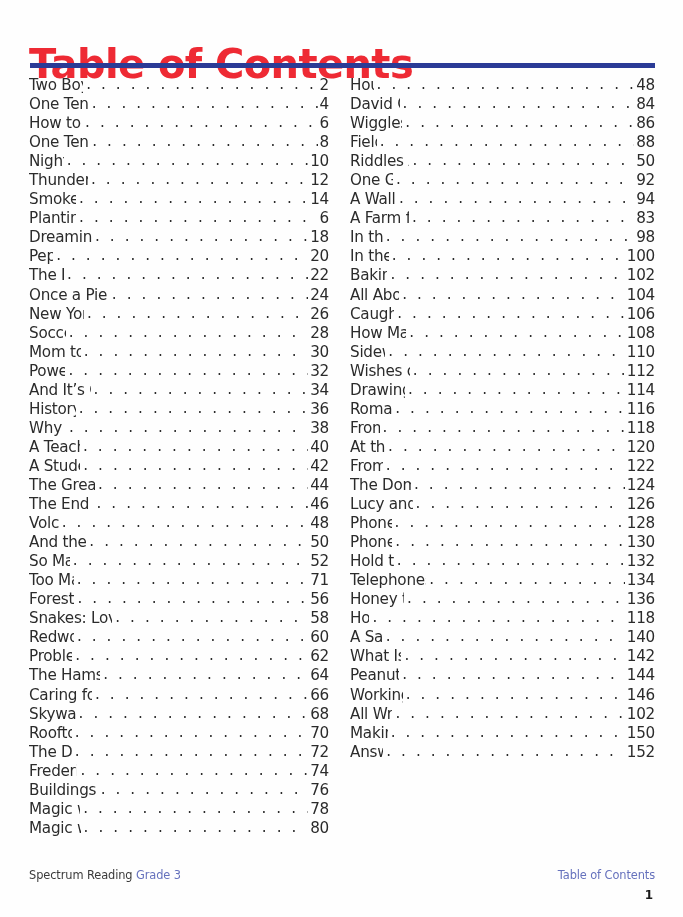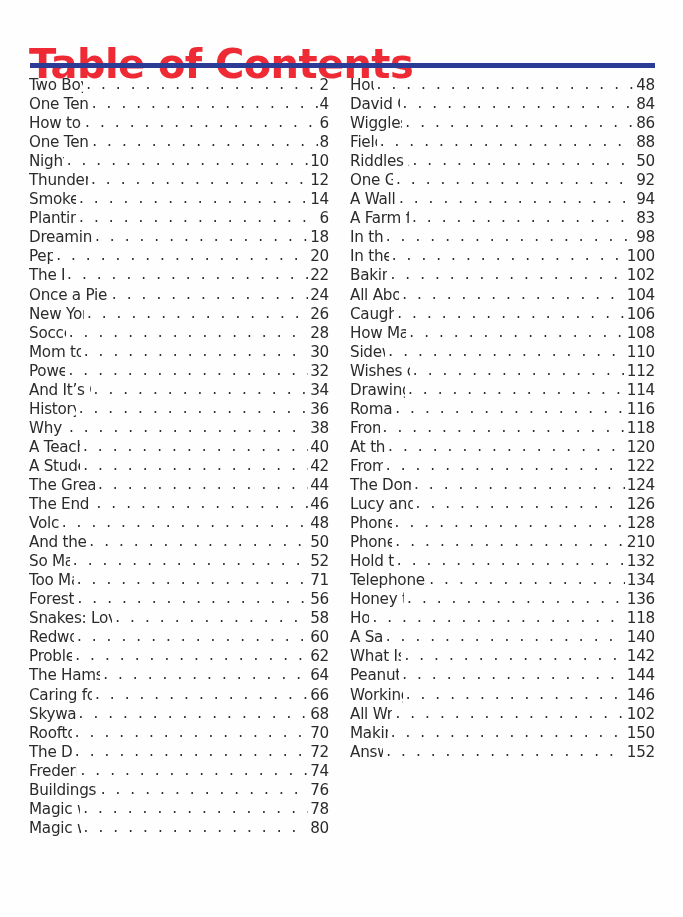--- a/index.html
+++ b/index.html
@@ -471,21 +471,21 @@
           <span class="toc-page">126</span>
         </div>
         <div class="toc-entry">
           <span class="toc-title">Phone Troubles</span>
           <span class="toc-leader"></span>
           <span class="toc-page">128</span>
         </div>
         <div class="toc-entry">
           <span class="toc-title">Phone Manners</span>
           <span class="toc-leader"></span>
-          <span class="toc-page">210</span>
+          <span class="toc-page">130</span>
         </div>
         <div class="toc-entry">
           <span class="toc-title">Hold the Phone!</span>
           <span class="toc-leader"></span>
           <span class="toc-page">132</span>
         </div>
         <div class="toc-entry">
           <span class="toc-title">Telephones: How Do They Work?</span>
           <span class="toc-leader"></span>
           <span class="toc-page">134</span>
@@ -531,14 +531,21 @@
           <span class="toc-page">150</span>
         </div>
         <div class="toc-entry">
           <span class="toc-title">Answer Key</span>
           <span class="toc-leader"></span>
           <span class="toc-page">152</span>
         </div>
       </div>
   </div>
 
+  <div class="footer">
+    <div class="footer-left">
+      <span>Spectrum Reading</span><span> </span><span class="grade">Grade 3</span>
+    </div>
+    <div class="footer-right">Table of Contents</div>
+    <div class="page-number">1</div>
+  </div>
 
 </div>
 
 </body></html>

